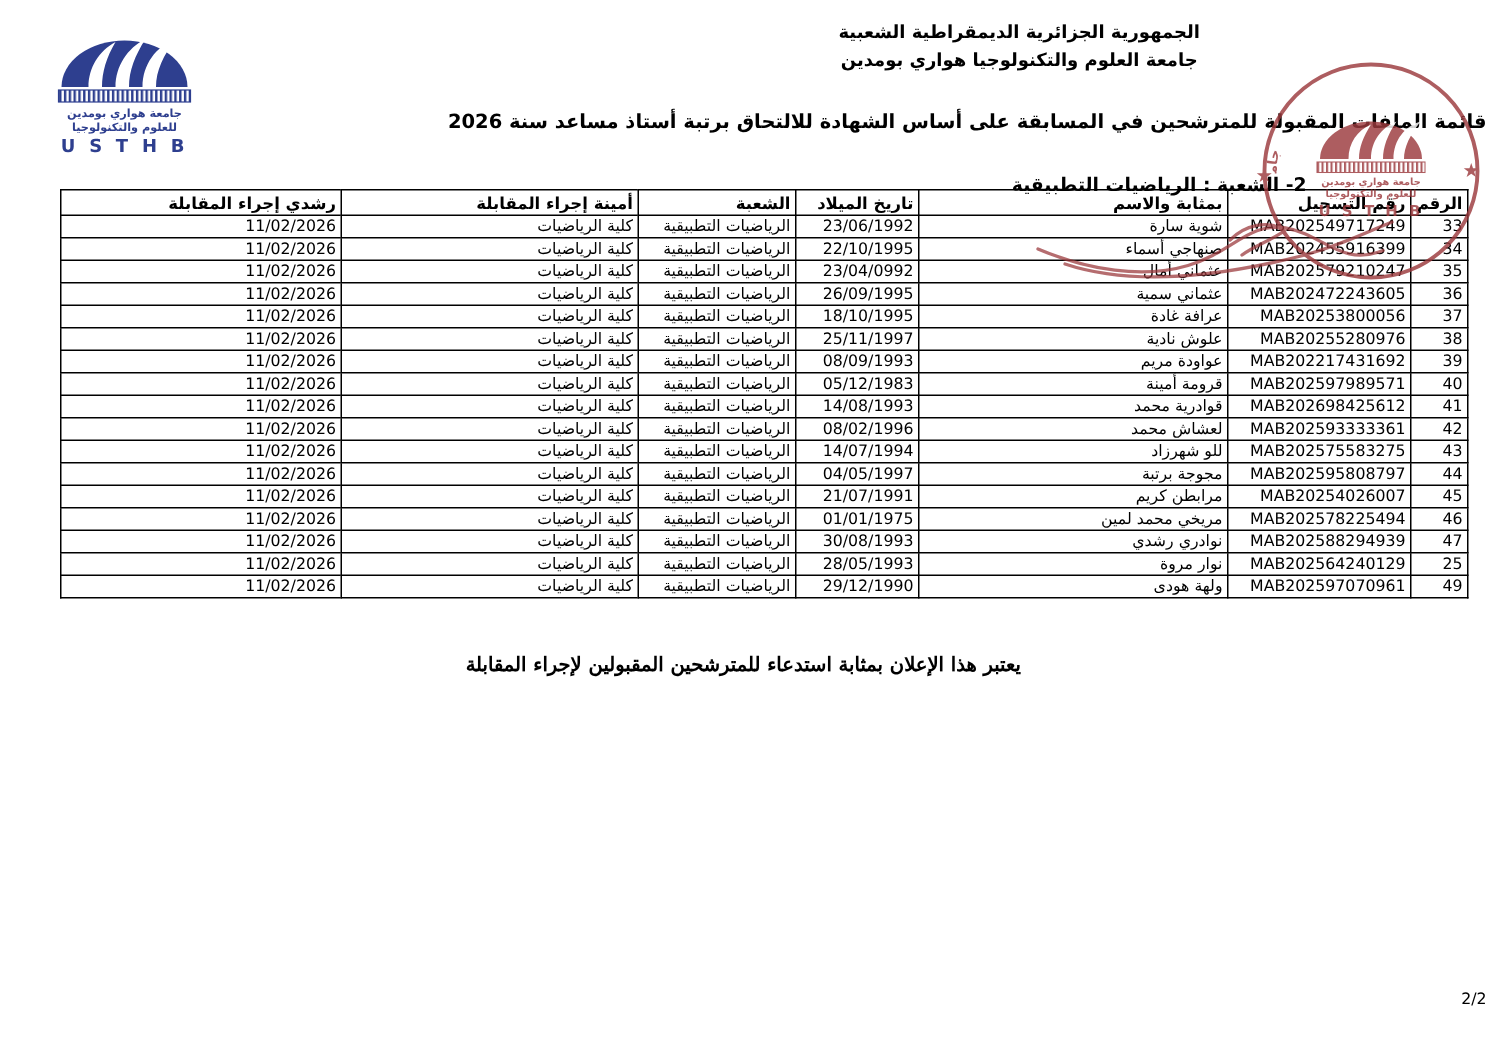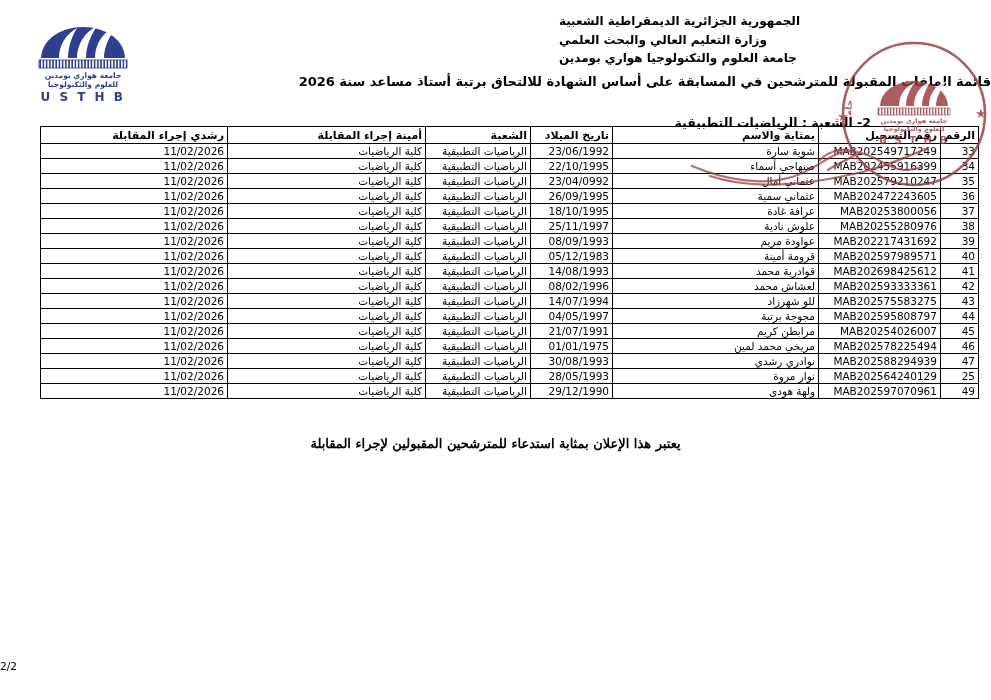--- a/index.html
+++ b/index.html
@@ -3,21 +3,21 @@
 <meta charset="utf-8">
 <style>
   * { margin:0; padding:0; box-sizing:border-box; }
   html,body { background:#fff; }
   .page {
     position:relative; width:991px; height:700px; background:#ffffff;
     font-family:"DejaVu Sans", sans-serif; color:#000; overflow:hidden;
   }
   
   .gov-header {
-    position:absolute; top:12px; right:191px; text-align:left; direction:rtl;
+    position:absolute; top:12px; right:191px; text-align:center; direction:rtl;
     font-size:12px; font-weight:bold; line-height:18.5px; white-space:nowrap;
   }
   
   .logo { position:absolute; left:33px; top:16px; width:100px; height:90px; }
   
   .doc-title {
     position:absolute; top:74px; left:0; width:100%; text-align:right;
     direction:rtl; font-size:13px; font-weight:bold; white-space:nowrap;
   }
   .doc-subtitle {
@@ -39,21 +39,21 @@
   td.col-birth{ direction:ltr; text-align:right; padding-left:6px; }
   td.col-date { direction:ltr; text-align:right; }
   td.col-num  { text-align:right; }
   
   .notice {
     position:absolute; top:432px; left:0; width:100%; text-align:center;
     direction:rtl; font-weight:bold; font-size:13px; line-height:24px;
     font-family:"DejaVu Serif", serif;
   }
   
-  .pagenum { position:absolute; top:660px; left:0; width:100%; text-align:left; font-size:10.5px; }
+  .pagenum { position:absolute; top:660px; left:0; width:100%; text-align:right; font-size:10.5px; }
   
   .stamp { position:absolute; left:670px; top:28px; width:321px; height:180px; pointer-events:none; }
 </style>
 </head>
 <body>
 
 <div class="page">
 
   <div class="logo">
     <svg width="100" height="90" viewBox="0 0 100 90">
@@ -73,21 +73,20 @@
 
       <text x="50" y="62" text-anchor="middle" font-size="7.5" font-weight="bold" fill="#2e3f8f" direction="rtl">جامعة هواري بومدين</text>
       <text x="50" y="71" text-anchor="middle" font-size="7.5" font-weight="bold" fill="#2e3f8f" direction="rtl">للعلوم والتكنولوجيا</text>
 
       <text x="50" y="85" text-anchor="middle" font-size="12" font-weight="bold" fill="#2e3f8f" letter-spacing="2.5">U S T H B</text>
     </svg>
   </div>
 
   <div class="gov-header">
     <div>الجمهورية الجزائرية الديمقراطية الشعبية</div>
-    <div>وزارة التعليم العالي والبحث العلمي</div>
     <div>جامعة العلوم والتكنولوجيا هواري بومدين</div>
   </div>
 
   <div class="doc-title">قائمة الملفات المقبولة للمترشحين  في المسابقة على أساس الشهادة للالتحاق برتبة أستاذ مساعد سنة 2026</div>
   <div class="doc-subtitle">2- الشعبة : الرياضيات التطبيقية</div>
 
   <table class="cands">
     <colgroup>
       <col style="width:38px">
         <col style="width:122px">

